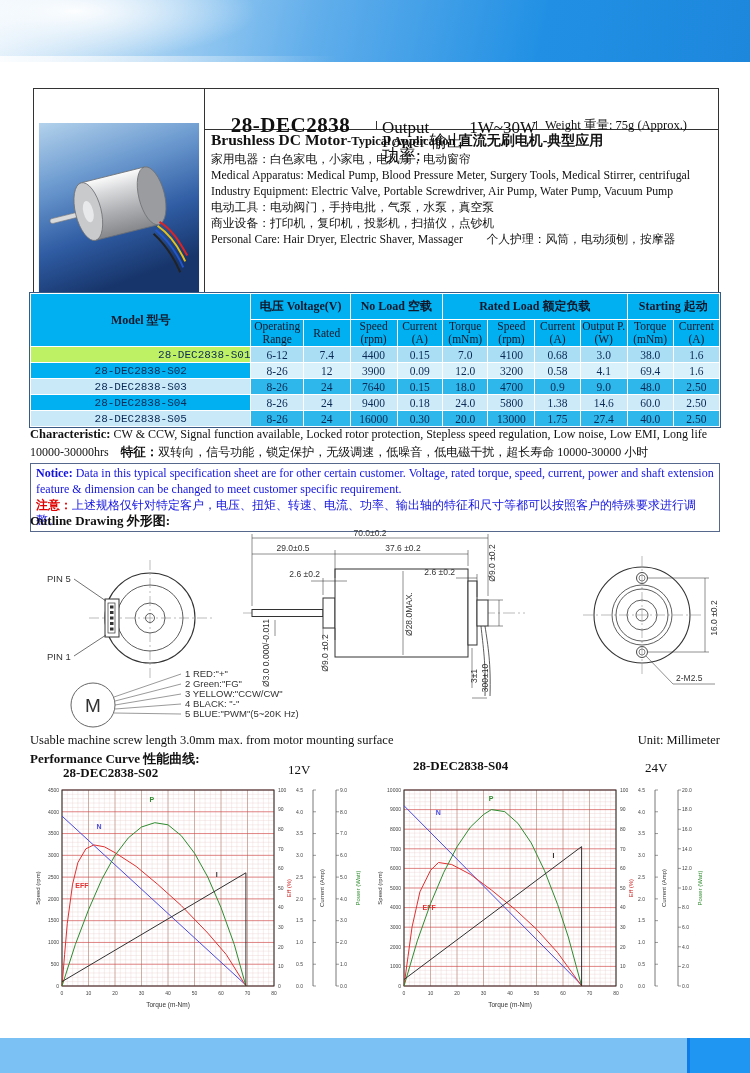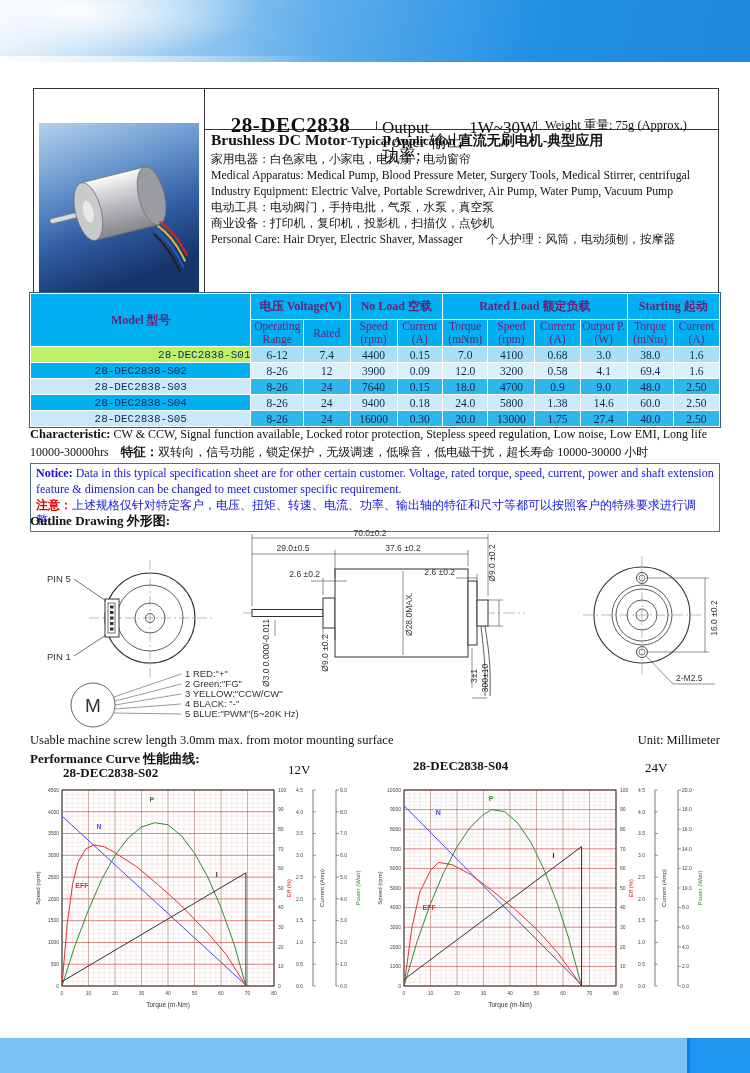--- a/index.html
+++ b/index.html
@@ -31,21 +31,21 @@
   .apps-heading{font-size:13px;line-height:20px;}
   .apps-heading .big{font-size:15.5px;font-weight:bold;}
   .apps-heading .mid{font-size:12.5px;font-weight:bold;}
   .apps-heading .cn{font-size:14px;font-weight:bold;}
 
   
   .spec-table{position:absolute;left:30px;top:293px;width:690px;border-collapse:collapse;
     table-layout:fixed;font-size:11.5px;}
   .spec-table td,.spec-table th{border:1px solid #fff;text-align:center;vertical-align:middle;
     padding:0;overflow:hidden;white-space:nowrap;}
-  .spec-table thead th{background:#00b0f0;color:#701a75;font-weight:600;font-size:12px;line-height:13px;height:25px;}
+  .spec-table thead th{background:#00b0f0;color:#0f172a;font-weight:600;font-size:12px;line-height:13px;height:25px;}
   .spec-table thead tr.sub th{font-weight:normal;font-size:11.5px;}
   .spec-table tbody td{height:15px;color:#0b2a55;}
   .spec-table tbody td.model-cell{font-family:"Liberation Mono","DejaVu Sans Mono",monospace;font-size:11px;}
   .spec-table{outline:1.5px solid #3a5a86;}
   .spec-table tbody tr:nth-child(1) td{background:#a9def4;}
   .spec-table tbody tr:nth-child(1) td.model-cell{background:#bef264;text-align:right;}
   .spec-table tbody tr:nth-child(2) td{background:#d9f1fb;}
   .spec-table tbody tr:nth-child(2) td.model-cell{background:#00b0f0;}
   .spec-table tbody tr:nth-child(3) td{background:#2db7ea;}
   .spec-table tbody tr:nth-child(3) td.model-cell{background:#c9e9f8;}

